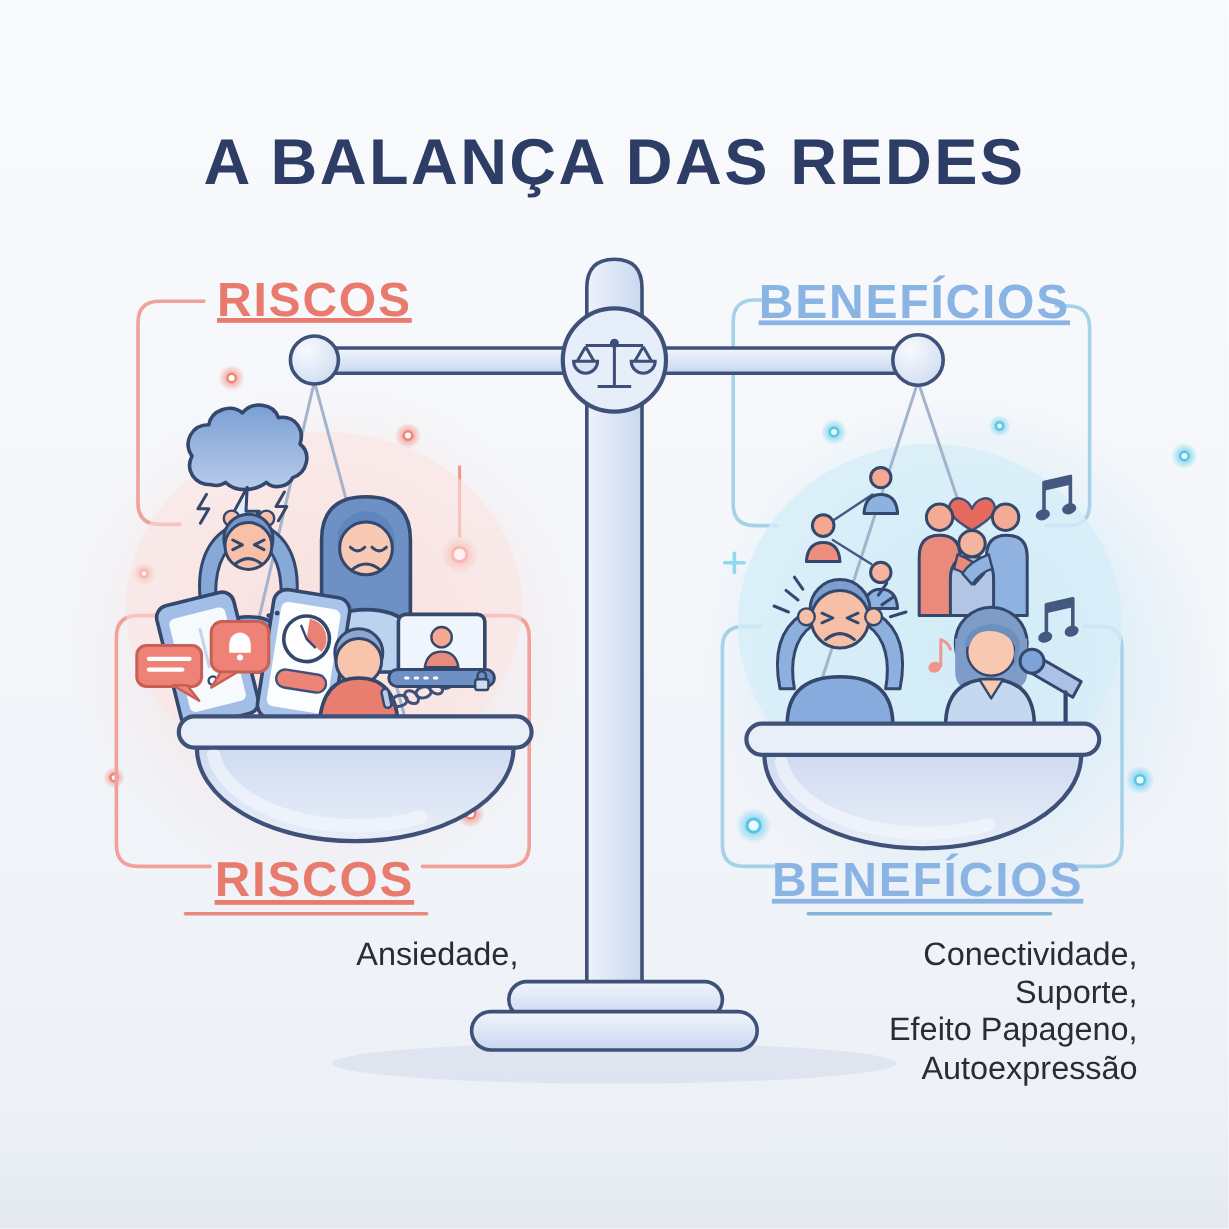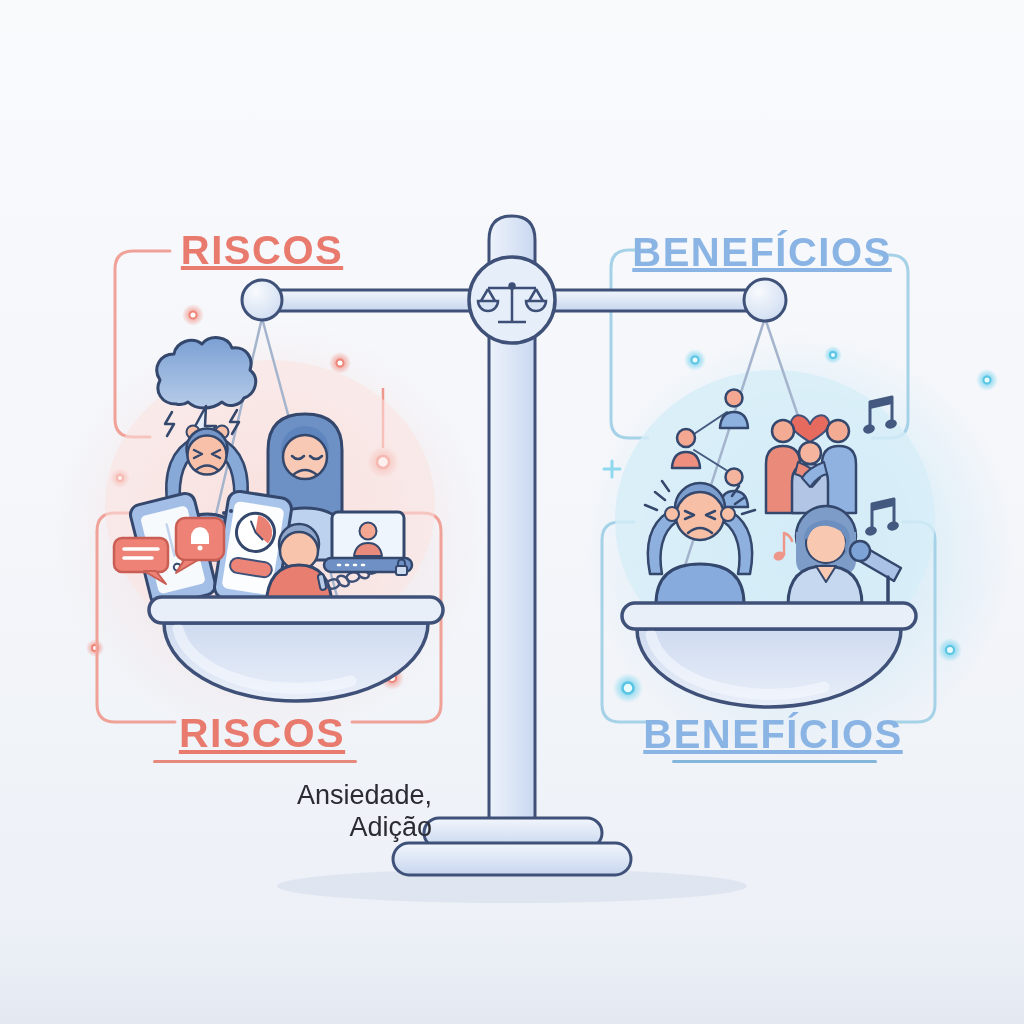--- a/index.html
+++ b/index.html
@@ -309,26 +309,32 @@
 
     <use href="#pan-shape" x="296" y="597"></use>
     <use href="#pan-shape" x="769" y="603"></use>
 
     <g>
       <rect x="424" y="818" width="178" height="30" rx="15" fill="url(#metal)" stroke="#3f5178" stroke-width="3"></rect>
       <rect x="393" y="843" width="238" height="32" rx="16" fill="url(#metal)" stroke="#3f5178" stroke-width="3"></rect>
     </g>
   </svg>
 
+  <div class="txt title">A BALANÇA DAS REDES</div>
 
   <div class="txt sec-label lab-riscos-top">RISCOS</div>
   <div class="txt sec-label lab-benef-top">BENEFÍCIOS</div>
 
   <div class="txt sec-label lab-riscos-bot">RISCOS</div>
   <div class="divider div-left"></div>
   <div class="list list-left">
     <div>Ansiedade,</div>
-    <div>Adição</div>
   </div>
 
   <div class="txt sec-label lab-benef-bot">BENEFÍCIOS</div>
   <div class="divider div-right"></div>
+  <div class="list list-right">
+    <div>Conectividade,</div>
+    <div>Suporte,</div>
+    <div>Efeito Papageno,</div>
+    <div>Autoexpressão</div>
+  </div>
 </div>
 
 </body></html>

